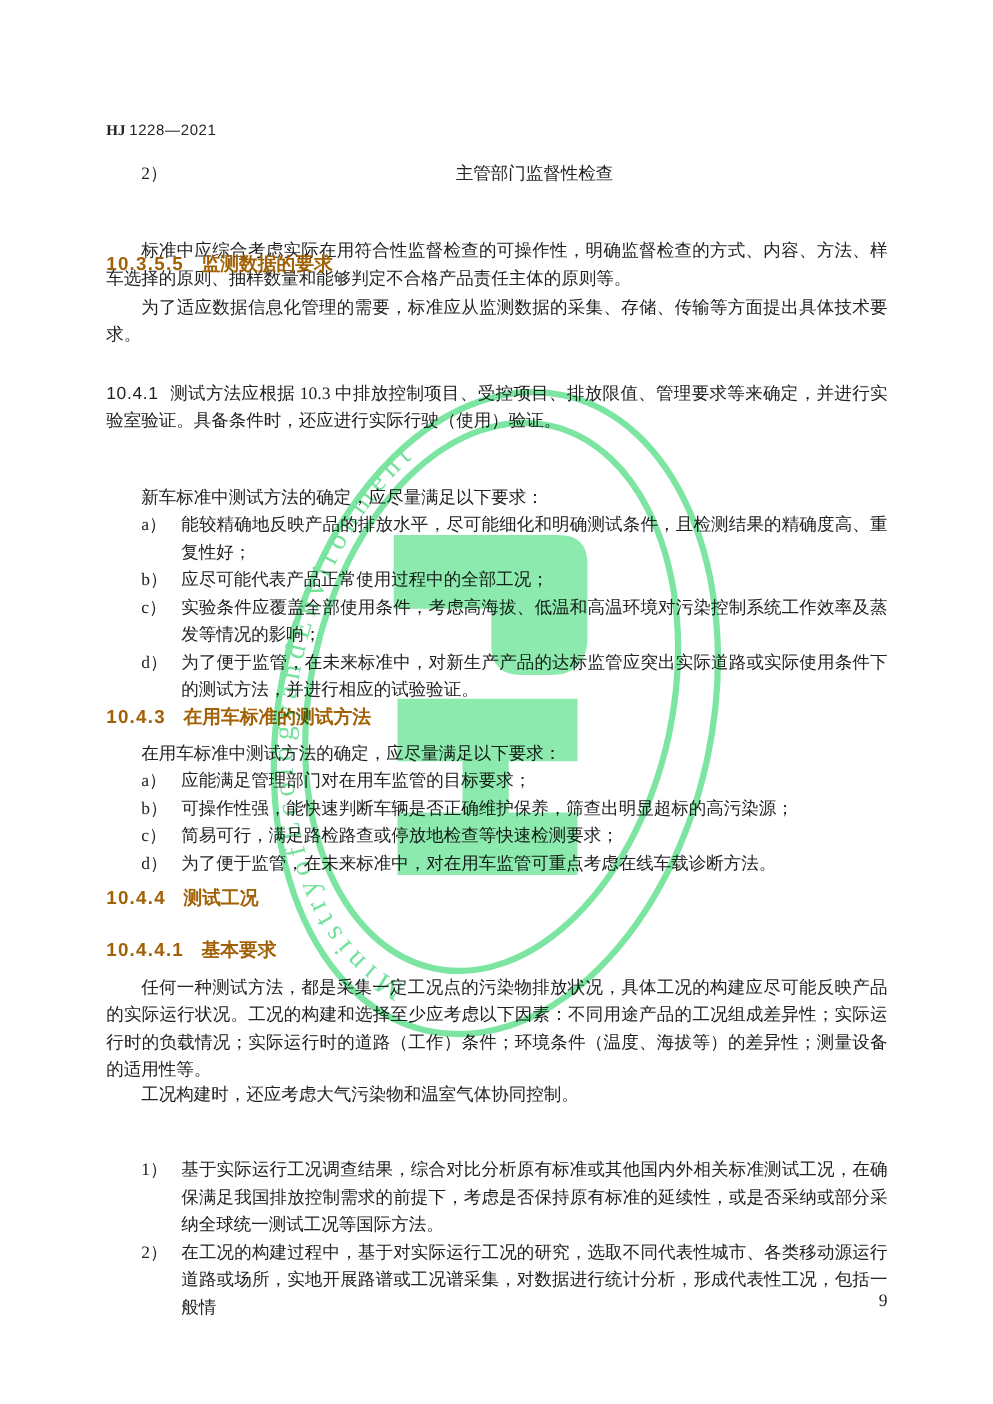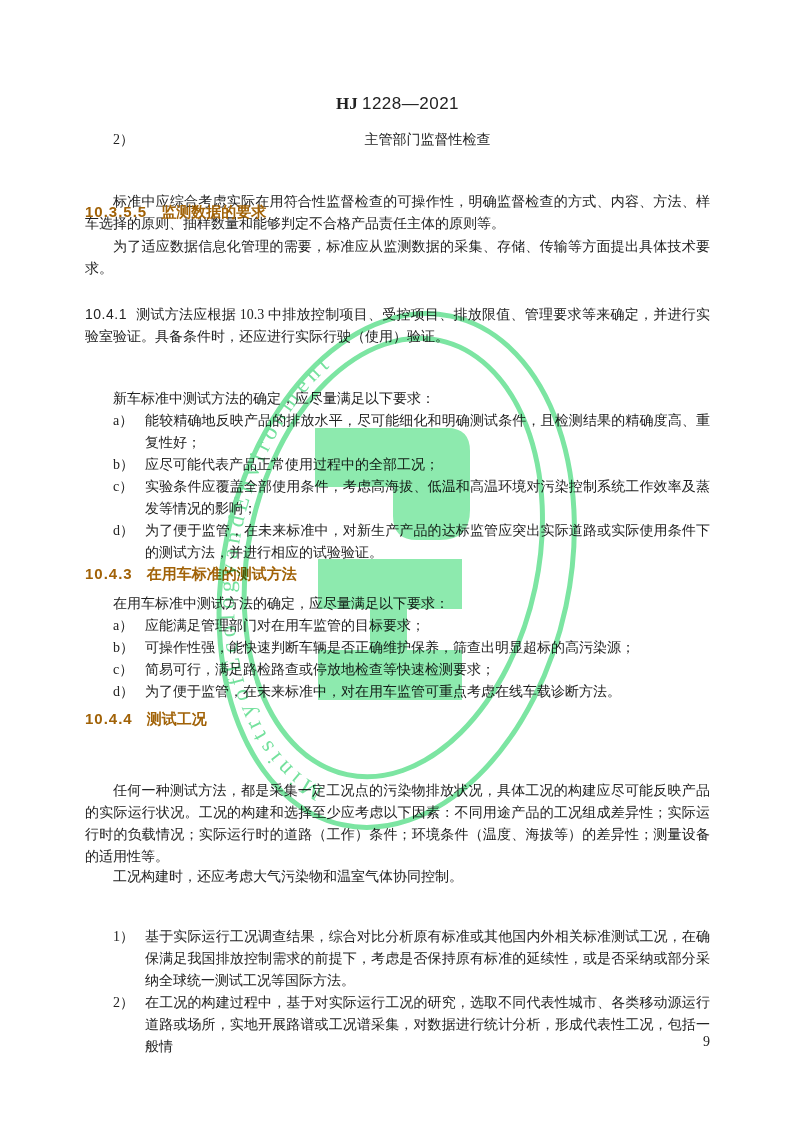--- a/index.html
+++ b/index.html
@@ -8,22 +8,22 @@
     width:794px;height:1123px;
     background:#ffffff;
     overflow:hidden;
     font-family:"Liberation Serif","DejaVu Serif",serif;
     color:#222222;
     font-size:14px;
     line-height:22px;
   }
   .abs{position:absolute;left:85px;width:625px;}
   .header-line{
-    text-align:center;
-    font-size:17px;
+    text-align:left;
+    font-size:12px;
     line-height:20px;
   }
   .hj{font-family:"Liberation Serif","DejaVu Serif",serif;font-weight:bold;}
   .hnum{font-family:"Liberation Sans","DejaVu Sans",sans-serif;font-weight:normal;letter-spacing:0.5px;}
   .heading{
     font-family:"Liberation Sans","DejaVu Sans",sans-serif;
     font-weight:bold;
     font-size:15px;
     color:#a16207;
     line-height:22px;
@@ -136,20 +136,23 @@
     <div class="li">
       <span class="li-label">d）</span>
       <div class="li-text">为了便于监管，在未来标准中，对在用车监管可重点考虑在线车载诊断方法。</div>
     </div>
   </div>
 
   <div class="abs heading" style="top:708px;">
     <span class="hno">10.4.4</span><span>测试工况</span>
   </div>
 
+  <div class="abs heading" style="top:750px;">
+    <span class="hno">10.4.4.1</span><span>基本要求</span>
+  </div>
 
   <div class="abs para" style="top:780px;">任何一种测试方法，都是采集一定工况点的污染物排放状况，具体工况的构建应尽可能反映产品的实际运行状况。工况的构建和选择至少应考虑以下因素：不同用途产品的工况组成差异性；实际运行时的负载情况；实际运行时的道路（工作）条件；环境条件（温度、海拔等）的差异性；测量设备的适用性等。</div>
   <div class="abs para" style="top:866px;">工况构建时，还应考虑大气污染物和温室气体协同控制。</div>
 
 
   <div class="abs" style="top:926px;">
     <div class="li">
       <span class="li-label">1）</span>
       <div class="li-text">基于实际运行工况调查结果，综合对比分析原有标准或其他国内外相关标准测试工况，在确保满足我国排放控制需求的前提下，考虑是否保持原有标准的延续性，或是否采纳或部分采纳全球统一测试工况等国际方法。</div>
     </div>

